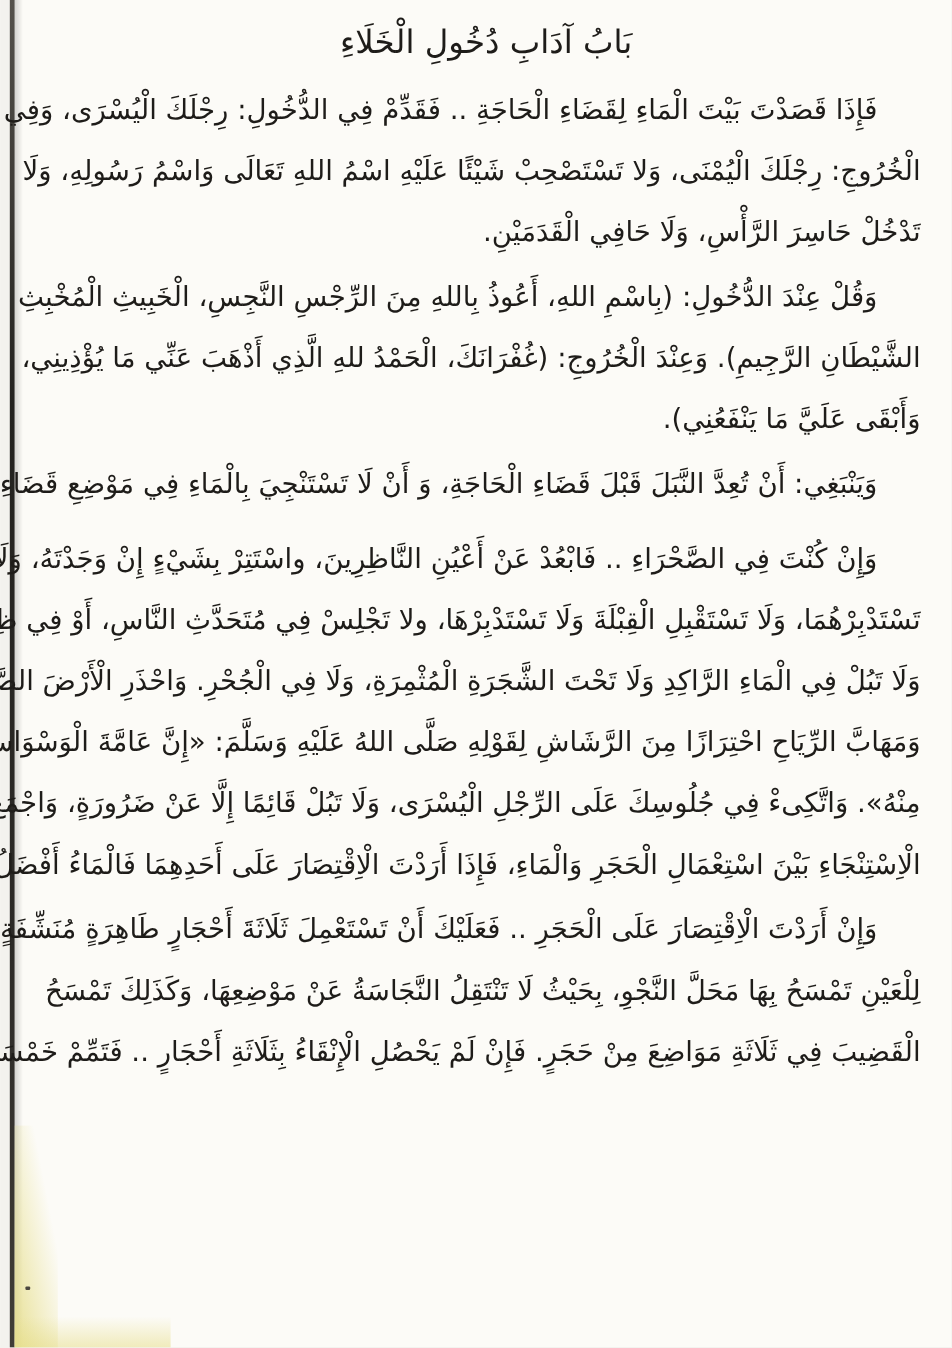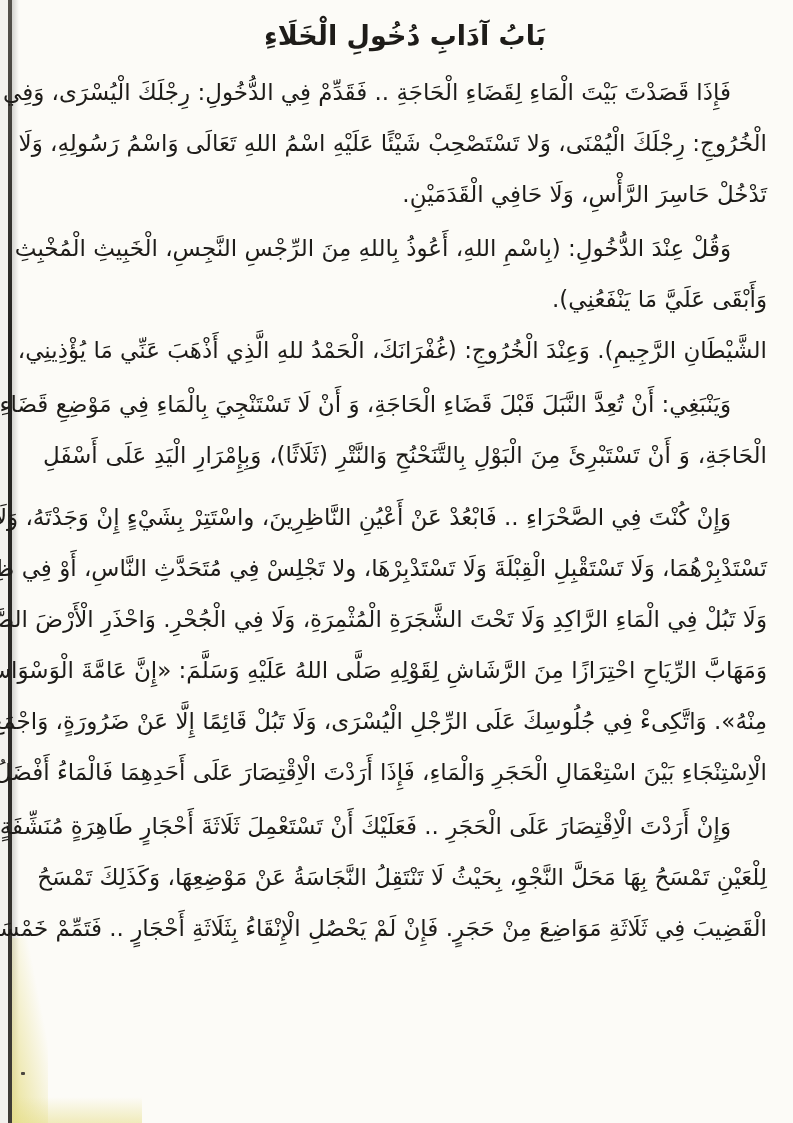--- a/index.html
+++ b/index.html
@@ -38,21 +38,21 @@
   .speck{
     position:absolute;left:21px;top:1072px;width:4px;height:3px;
     background:#4a463f;border-radius:1px;
   }
   .content{
     position:absolute;top:14px;right:23px;left:40px;
     direction:rtl;
   }
   .chapter-title{
     margin:0 0 9px 0;
-    font-size:27px;font-weight:bold;line-height:44px;
+    font-size:27px;font-weight:normal;line-height:44px;
     text-align:center;
     letter-spacing:0;
   }
   .para{margin:3px;}
   .para + .para{margin-top:3px;}
   .para.gap{margin-top:11px;}
   .line{
     direction:rtl;
     font-size:23px;
     line-height:51px;
@@ -82,26 +82,25 @@
   <div class="content">
     <h1 class="chapter-title">بَابُ آدَابِ دُخُولِ الْخَلَاءِ</h1>
     <div id="body-text">
         <div class="para">
           <div class="line first">فَإِذَا قَصَدْتَ بَيْتَ الْمَاءِ لِقَضَاءِ الْحَاجَةِ .. فَقَدِّمْ فِي الدُّخُولِ: رِجْلَكَ الْيُسْرَى، وَفِي</div>
           <div class="line full">الْخُرُوجِ: رِجْلَكَ الْيُمْنَى، وَلا تَسْتَصْحِبْ شَيْئًا عَلَيْهِ اسْمُ اللهِ تَعَالَى وَاسْمُ رَسُولِهِ، وَلَا</div>
           <div class="line last">تَدْخُلْ حَاسِرَ الرَّأْسِ، وَلَا حَافِي الْقَدَمَيْنِ.</div>
         </div>
         <div class="para">
           <div class="line first">وَقُلْ عِنْدَ الدُّخُولِ: (بِاسْمِ اللهِ، أَعُوذُ بِاللهِ مِنَ الرِّجْسِ النَّجِسِ، الْخَبِيثِ الْمُخْبِثِ</div>
+          <div class="line full">الشَّيْطَانِ الرَّجِيمِ). وَعِنْدَ الْخُرُوجِ: (غُفْرَانَكَ، الْحَمْدُ للهِ الَّذِي أَذْهَبَ عَنِّي مَا يُؤْذِينِي،</div>
           <div class="line last">وَأَبْقَى عَلَيَّ مَا يَنْفَعُنِي).</div>
-          <div class="line full">الشَّيْطَانِ الرَّجِيمِ). وَعِنْدَ الْخُرُوجِ: (غُفْرَانَكَ، الْحَمْدُ للهِ الَّذِي أَذْهَبَ عَنِّي مَا يُؤْذِينِي،</div>
         </div>
         <div class="para">
           <div class="line first">وَيَنْبَغِي: أَنْ تُعِدَّ النَّبَلَ قَبْلَ قَضَاءِ الْحَاجَةِ، وَ أَنْ لَا تَسْتَنْجِيَ بِالْمَاءِ فِي مَوْضِعِ قَضَاءِ</div>
-          <div class="line full">الْحَاجَةِ، وَ أَنْ تَسْتَبْرِئَ مِنَ الْبَوْلِ بِالتَّنَحْنُحِ وَالنَّتْرِ (ثَلَاثًا)، وَبِإِمْرَارِ الْيَدِ عَلَى أَسْفَلِ</div>
         </div>
         <div class="para gap">
           <div class="line first">وَإِنْ كُنْتَ فِي الصَّحْرَاءِ .. فَابْعُدْ عَنْ أَعْيُنِ النَّاظِرِينَ، واسْتَتِرْ بِشَيْءٍ إِنْ وَجَدْتَهُ، وَلَا</div>
           <div class="line full">تَسْتَدْبِرْهُمَا، وَلَا تَسْتَقْبِلِ الْقِبْلَةَ وَلَا تَسْتَدْبِرْهَا، ولا تَجْلِسْ فِي مُتَحَدَّثِ النَّاسِ، أَوْ فِي ظِلِّهِمْ،</div>
           <div class="line full">وَلَا تَبُلْ فِي الْمَاءِ الرَّاكِدِ وَلَا تَحْتَ الشَّجَرَةِ الْمُثْمِرَةِ، وَلَا فِي الْجُحْرِ. وَاحْذَرِ الْأَرْضَ الصَّلْبَةَ</div>
           <div class="line full">وَمَهَابَّ الرِّيَاحِ احْتِرَازًا مِنَ الرَّشَاشِ لِقَوْلِهِ صَلَّى اللهُ عَلَيْهِ وَسَلَّمَ: «إِنَّ عَامَّةَ الْوَسْوَاسِ</div>
           <div class="line full">مِنْهُ». وَاتَّكِىءْ فِي جُلُوسِكَ عَلَى الرِّجْلِ الْيُسْرَى، وَلَا تَبُلْ قَائِمًا إِلَّا عَنْ ضَرُورَةٍ، وَاجْمَعْ فِي</div>
           <div class="line full">الْاِسْتِنْجَاءِ بَيْنَ اسْتِعْمَالِ الْحَجَرِ وَالْمَاءِ، فَإِذَا أَرَدْتَ الْاِقْتِصَارَ عَلَى أَحَدِهِمَا فَالْمَاءُ أَفْضَلُ.</div>
         </div>
         <div class="para">

